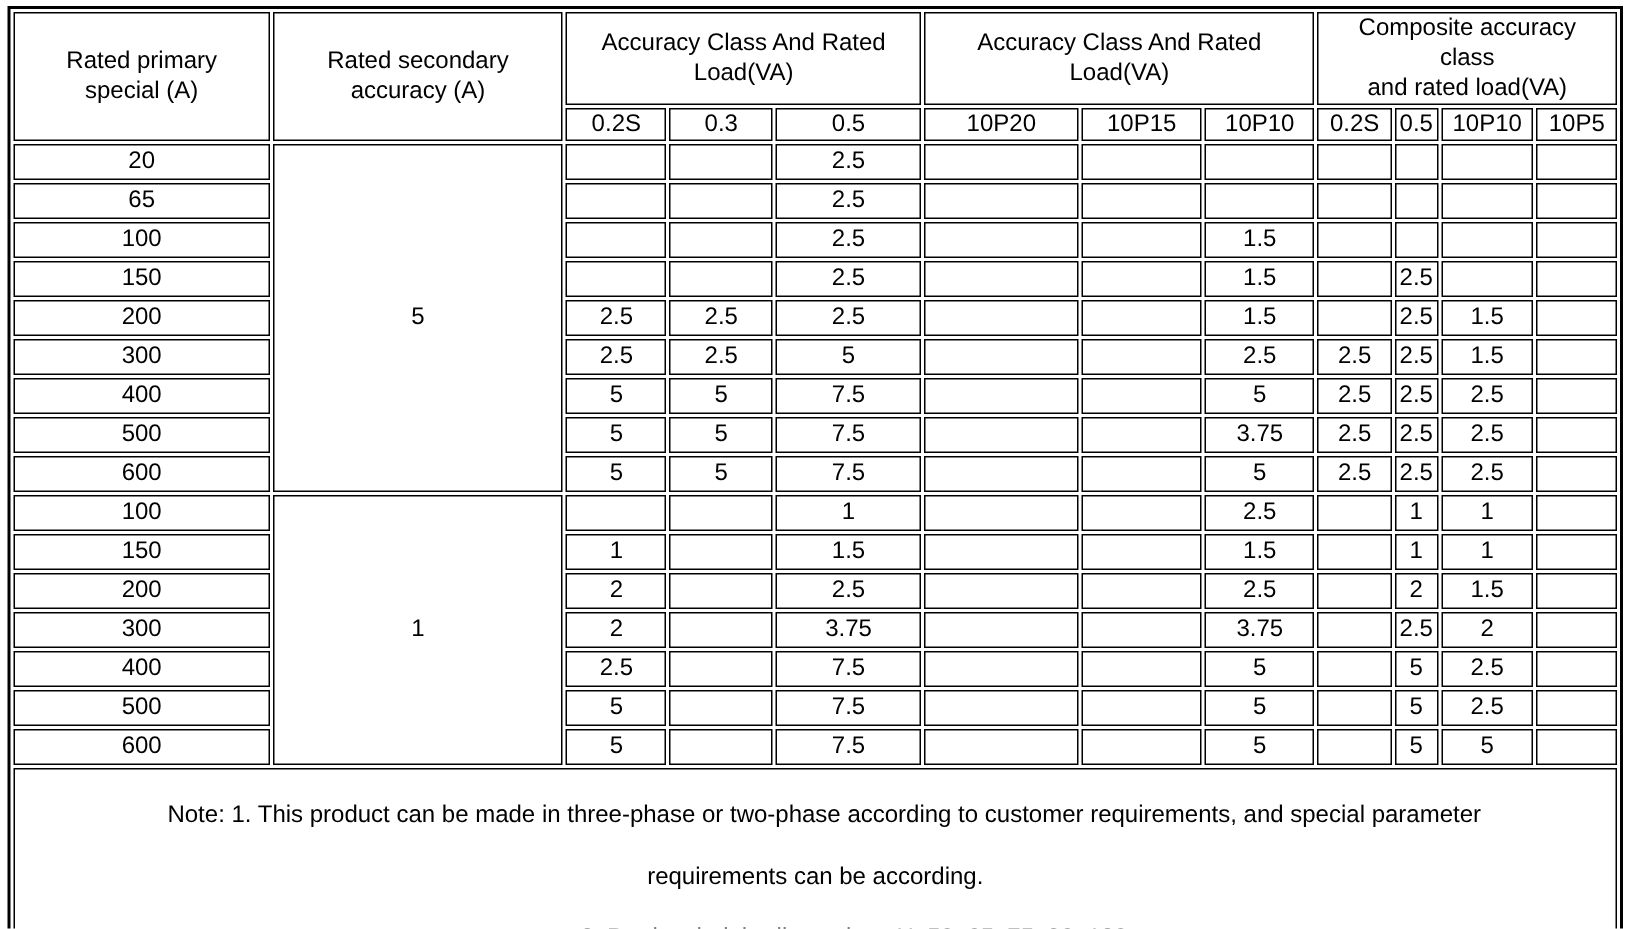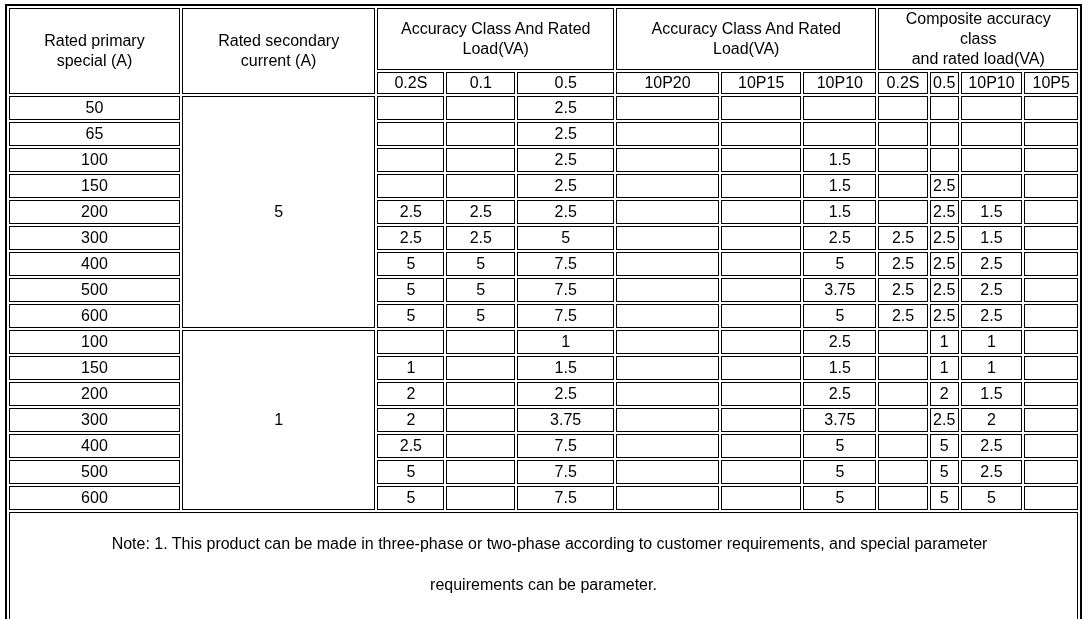--- a/index.html
+++ b/index.html
@@ -79,45 +79,45 @@
       <col class="c-d1">
         <col class="c-d2">
         <col class="c-d3">
         <col class="c-d4">
     </colgroup>
     <thead>
       <tr>
         <td class="hdr-tall" rowspan="2">Rated primary
 special (A)</td>
         <td class="hdr-tall" rowspan="2">Rated secondary
-current (A)</td>
+accuracy (A)</td>
         <td class="hdr-tall" colspan="3">Accuracy Class And Rated
 Load(VA)</td>
         <td class="hdr-tall" colspan="3">Accuracy Class And Rated
 Load(VA)</td>
         <td class="hdr-tall" colspan="4">Composite accuracy
 class
 and rated load(VA)</td>
       </tr>
       <tr>
         <td class="hdr-sub">0.2S</td>
-        <td class="hdr-sub">0.1</td>
+        <td class="hdr-sub">0.3</td>
         <td class="hdr-sub">0.5</td>
         <td class="hdr-sub">10P20</td>
         <td class="hdr-sub">10P15</td>
         <td class="hdr-sub">10P10</td>
         <td class="hdr-sub">0.2S</td>
         <td class="hdr-sub">0.5</td>
         <td class="hdr-sub">10P10</td>
         <td class="hdr-sub">10P5</td>
       </tr>
     </thead>
     <tbody class="data">
         <tr>
-          <td>50</td>
+          <td>20</td>
           <td rowspan="9">5</td>
           <td></td>
           <td></td>
           <td>2.5</td>
           <td></td>
           <td></td>
           <td></td>
           <td></td>
           <td></td>
           <td></td>
@@ -317,20 +317,20 @@
           <td></td>
           <td>5</td>
           <td>5</td>
           <td></td>
         </tr>
       </tbody>
     <tbody>
       <tr>
         <td class="note-cell" colspan="12">
           <div class="note-line first">Note: 1. This product can be made in three-phase or two-phase according to customer requirements, and special parameter</div>
-          <div class="note-line">requirements can be parameter.</div>
+          <div class="note-line">requirements can be according.</div>
           <div class="note-line indent">2. Product height dimensions H: 50, 65, 75, 90, 120.</div>
           
         </td>
       </tr>
     </tbody>
   </table>
 </div>
 
 </body></html>

